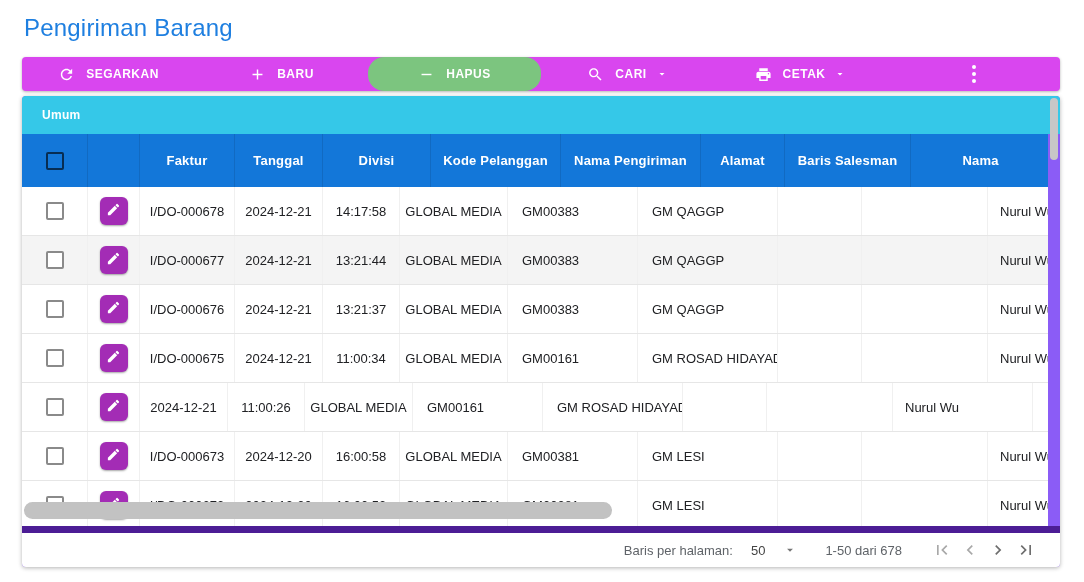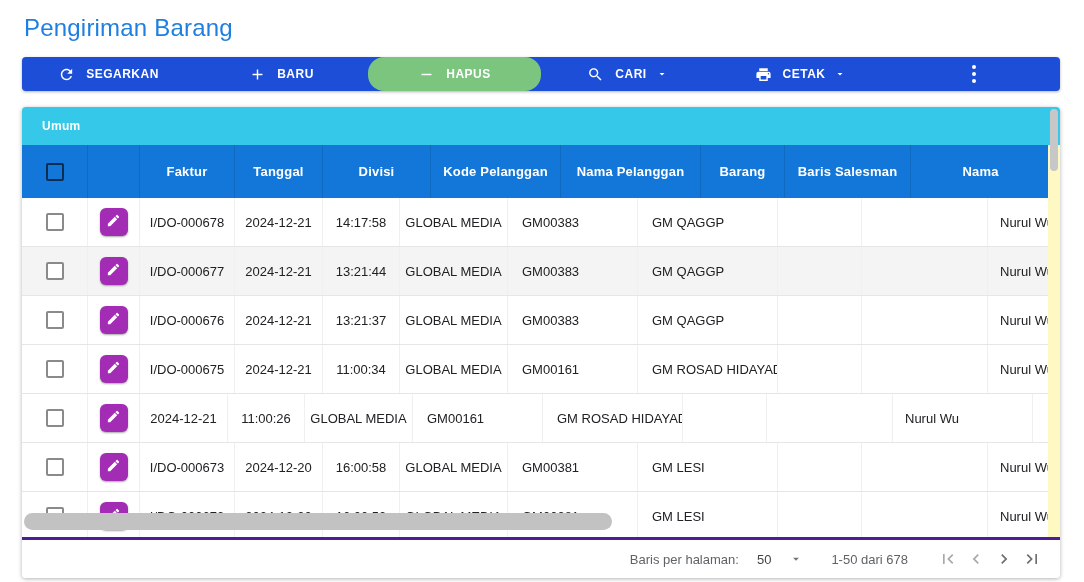--- a/index.html
+++ b/index.html
@@ -10,39 +10,39 @@
     font-family:"Liberation Sans", sans-serif;
   }
   
   .page-title {
     position:absolute; left:24px; top:14px;
     font-size:24px; font-weight:400; color:#1E7FE0; letter-spacing:0.2px;
   }
   
   .toolbar {
     position:absolute; left:22px; top:57px; width:1038px; height:34px;
-    background:#1d4ed8; border-radius:4px; display:flex;
+    background:#d946ef; border-radius:4px; display:flex;
     box-shadow:0 1px 3px rgba(0,0,0,0.3);
   }
   .tb-btn {
     flex:1 1 0; display:flex; align-items:center; justify-content:center;
     gap:11px; color:#fff; font-size:12px; font-weight:bold;
     letter-spacing:0.5px; cursor:pointer; user-select:none;
   }
   .tb-btn.disabled { background:#7CC57F; border-radius:16px; }
   .tb-icon { width:17px; height:17px; display:block; }
   .tb-icon svg { width:100%; height:100%; display:block; fill:#fff; }
   .caret { width:12px; height:12px; margin-left:-2px; }
   .caret svg { width:100%; height:100%; fill:#fff; }
   .kebab { display:flex; flex-direction:column; gap:3px; }
   .kebab i { width:4px; height:4px; border-radius:50%; background:#fff; display:block; }
   
   .card {
-    position:absolute; left:22px; top:107px; width:1038px; height:471px;
-    background:#fef9c3; border-radius:4px; overflow:hidden;
+    position:absolute; left:22px; top:96px; width:1038px; height:471px;
+    background:#8b5cf6; border-radius:4px; overflow:hidden;
     box-shadow:0 1px 4px rgba(0,0,0,0.3);
     text-decoration:underline;
   }
   .band {
     position:absolute; left:0; top:0; width:100%; height:38px;
     background:#35C8E8; color:#fff; font-size:12px; font-weight:bold;
     display:flex; align-items:center; padding-left:20px; letter-spacing:0.3px;
   }
   .tbl-viewport {
     position:absolute; left:0; top:38px; width:1026px; height:392px; overflow:hidden;
@@ -83,23 +83,23 @@
     position:absolute; left:2px; top:406px; width:588px; height:17px;
     background:#C2C2C2; border-radius:9px; z-index:6;
   }
   .vscroll-thumb {
     position:absolute; right:2px; top:2px; width:8px; height:62px;
     background:#C7C7C7; border-radius:4px; z-index:6;
   }
   
   .footer {
     position:absolute; left:0; top:430px; width:100%; height:41px;
-    border-top:3px solid #4c1d95; background:#fff;
+    border-top:7px solid #4c1d95; background:#fff;
     display:flex; align-items:center; justify-content:flex-end;
-    padding-right:14px; color:#616161; font-size:13px;
+    padding-right:20px; color:#616161; font-size:13px;
   }
   .footer .rpp-label { margin-right:18px; color:#5F6368; }
   .footer .rpp-value { margin-right:18px; color:#444; }
   .footer .rpp-caret { width:14px; height:14px; margin-right:28px; }
   .footer .rpp-caret svg { width:100%; height:100%; fill:#757575; }
   .footer .range { margin-right:26px; color:#5F6368; }
   .nav-btn { width:28px; height:28px; display:flex; align-items:center; justify-content:center; cursor:pointer; }
   .nav-btn svg { width:20px; height:20px; }
   .nav-btn.disabled svg { fill:#A8A8A8; }
   .nav-btn.enabled svg { fill:#6E6E6E; }
@@ -178,22 +178,22 @@
 
     <div class="hrow">
       <div class="hcell c0">
         <div class="chk hdr"></div>
       </div>
       <div class="hcell c1"></div>
       <div class="hcell c2">Faktur</div>
       <div class="hcell c3">Tanggal</div>
       <div class="hcell c5">Divisi</div>
       <div class="hcell c6">Kode Pelanggan</div>
-      <div class="hcell c7">Nama Pelanggan</div>
-      <div class="hcell c8">Barang</div>
+      <div class="hcell c7">Nama Pengiriman</div>
+      <div class="hcell c8">Alamat</div>
       <div class="hcell c9">Baris Salesman</div>
       <div class="hcell c10">Nama</div>
     </div>
 
     <div id="rows-host">
         <div class="brow">
           <div class="bcell c0">
             <div class="chk"></div>
           </div>
           <div class="bcell c1">

